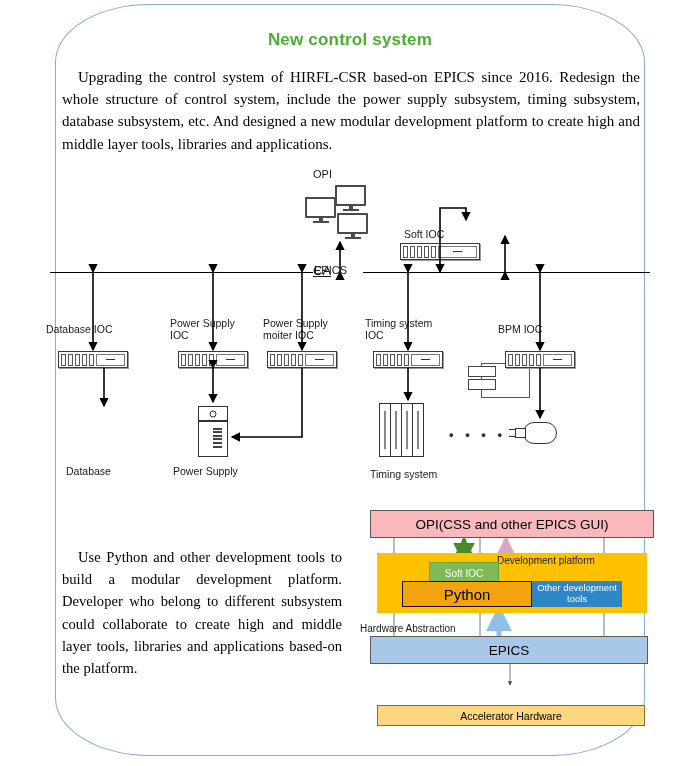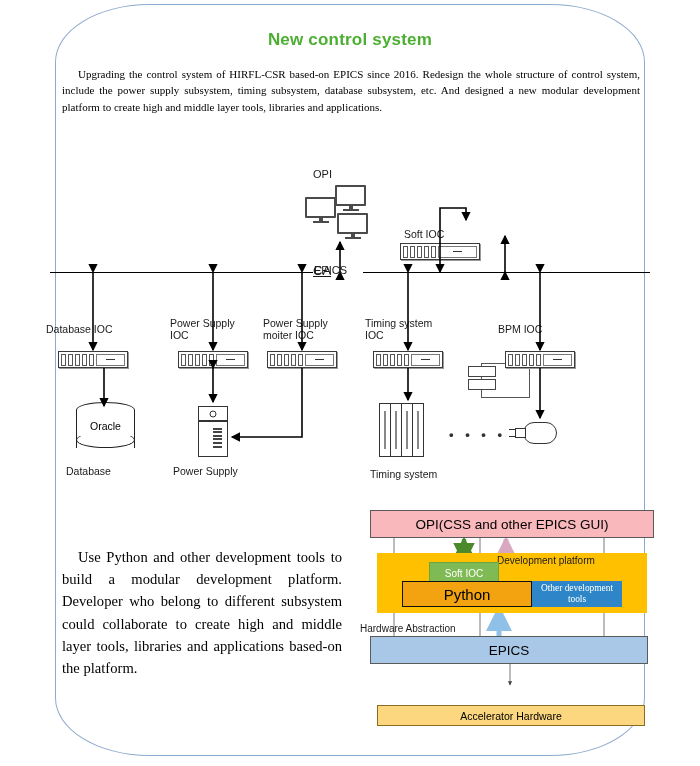--- a/index.html
+++ b/index.html
@@ -9,21 +9,21 @@
   
   #slide-frame{position:absolute;left:55px;top:4px;width:590px;height:752px;
       border:1.6px solid #8CAACD;border-radius:95px/58px;box-sizing:border-box;
       background:transparent;}
 
   
   #slide-title{position:absolute;left:0;top:30px;width:700px;text-align:center;
       font-size:17px;font-weight:bold;color:#4CAF32;letter-spacing:.2px;}
 
   #intro-paragraph{position:absolute;left:62px;top:66px;width:578px;
-      font-family:"Liberation Serif",serif;font-size:11px;line-height:1.48;
+      font-family:"Liberation Serif",serif;font-size:15px;line-height:1.48;
       text-align:justify;text-indent:16px;color:#000;}
 
   
   #arch-diagram{position:absolute;left:0;top:160px;width:700px;height:340px;}
   .lbl{position:absolute;font-size:10.5px;line-height:1.18;color:#1a1a1a;
        white-space:pre-line;}
 
   
   #epics-bus{position:absolute;left:50px;top:112px;width:600px;height:0;
       border-top:1.7px solid #000;}
@@ -104,21 +104,21 @@
   #opi-box{left:10px;top:5px;width:284px;height:28px;background:#F9B8BC;
       border:1.1px solid #5a5a5a;font-size:13.5px;}
   #devplat-box{left:17px;top:48px;width:270px;height:60px;background:#FFC000;
       border:1.1px solid #FFC000;}
   #devplat-label{position:absolute;left:137px;top:50px;font-size:10px;color:#1a1a1a;}
   #softioc-box{left:69px;top:57px;width:70px;height:22px;background:#7FBA55;
       border:1.1px solid #6aa544;font-size:10px;color:#fff;}
   #python-box{left:42px;top:76px;width:130px;height:26px;background:#F2A30F;
       border:1.6px solid #111;font-size:15px;z-index:3;}
   #othertools-box{left:172px;top:76px;width:90px;height:26px;background:#2E86C8;
-      border:1.1px solid #2E86C8;font-size:9.4px;color:#fff;line-height:1.12;z-index:2;font-family:Liberation Serif, serif;}
+      border:1.1px solid #2E86C8;font-size:9.4px;color:#fff;line-height:1.12;z-index:2;}
   #hw-abs-label{position:absolute;left:0px;top:118px;font-size:10px;color:#1a1a1a;}
   #epics-box{left:10px;top:131px;width:278px;height:28px;background:#A9C8E8;
       border:1.1px solid #5a5a5a;font-size:13.5px;}
   #accel-box{left:17px;top:180px;width:268px;height:21px;background:#FCD77F;
       border:1.1px solid #8a6d1f;font-size:10.5px;margin-top:20px;}
 
   #platform-paragraph{position:absolute;left:62px;top:546px;width:280px;
       font-family:"Liberation Serif",serif;font-size:14.6px;line-height:1.52;
       text-align:justify;text-indent:16px;color:#000;}
 </style>
@@ -226,26 +226,20 @@
     <span class="slot"></span>
       <span class="slot"></span>
       <span class="slot"></span>
     <span class="slot"></span>
       <span class="slot"></span>
     <span class="tail">
         <i></i>
       </span>
   </div>
 
-  <div id="db-cylinder">
-    <div class="cap"></div>
-      <div class="body"></div>
-      <div class="bot"></div>
-    <div class="t">Oracle</div>
-  </div>
   <div class="lbl" style="left:66px;top:305px;width:80px;">Database</div>
 
   <div id="ps-tower">
     <div class="top">
         <b></b>
       </div>
     <div class="bot">
         <span></span>
         <span></span>
         <span></span>

